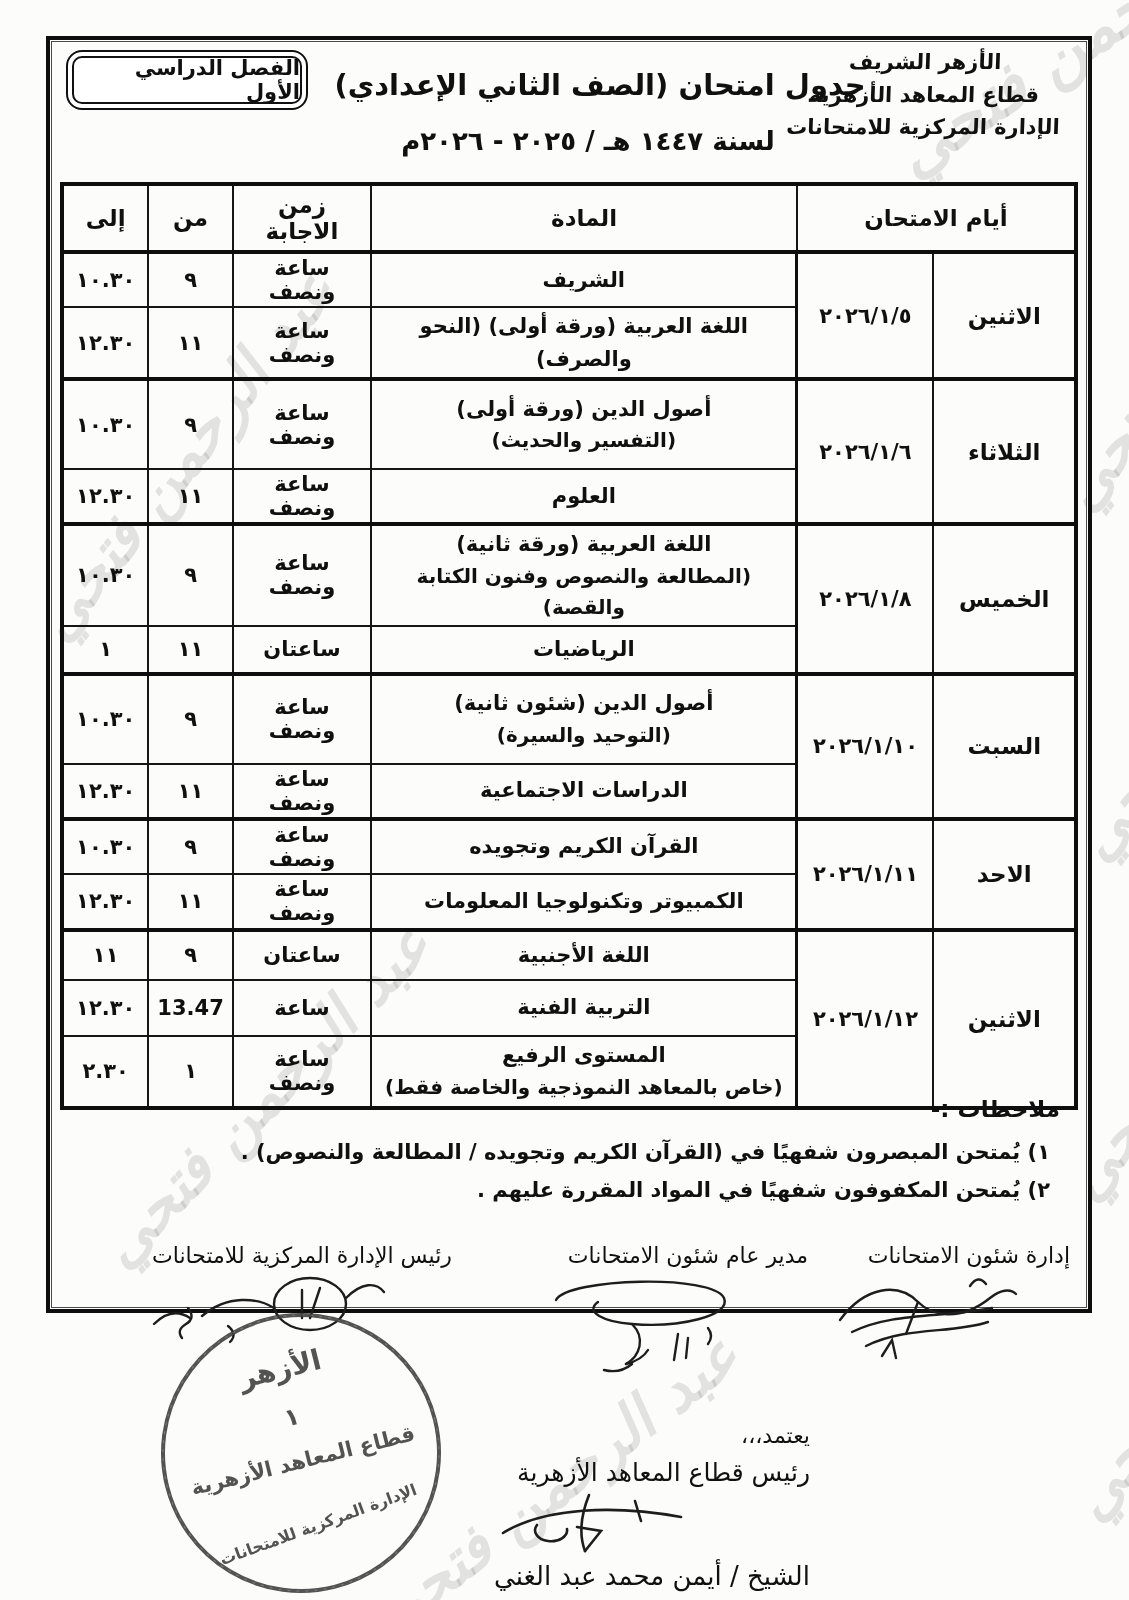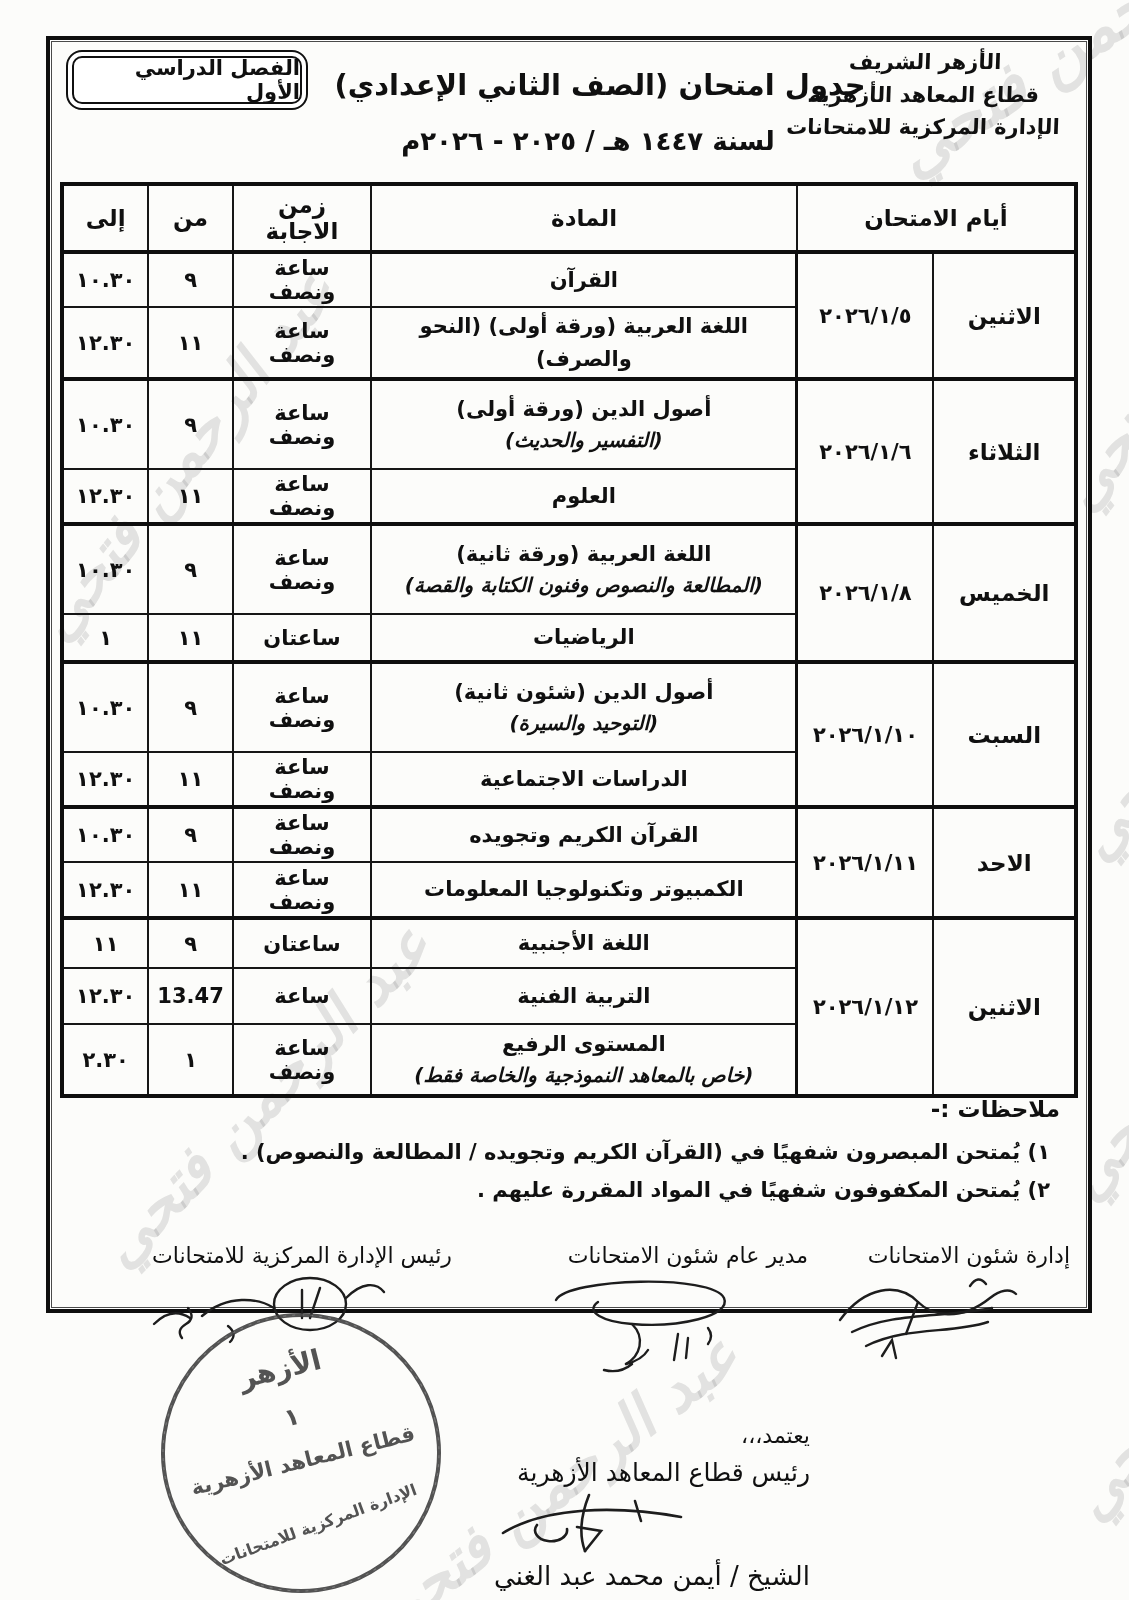--- a/index.html
+++ b/index.html
@@ -49,21 +49,21 @@
   }
   .sched th, .sched td {
     border:2px solid #161616; text-align:center; vertical-align:middle;
     font-weight:bold; padding:2px 4px; background:transparent;
   }
   .sched thead th { height:68px; font-size:23px; border-bottom:4px solid #0e0e0e; }
   .sched tr.bstart > td { border-top:4px solid #0e0e0e; }
   .sched td.day  { font-size:23px;text-align:center; }
   .sched td.date { font-size:21px; border-left:3px solid #0e0e0e; }
   .sched td.subject { font-size:21px; line-height:1.55; }
-  .sched td.subject .s2 { display:block; font-size:20px;font-style:italic; }
+  .sched td.subject .s2 { display:block; font-size:20px; }
   .sched td.dur { font-size:21px; }
   .sched td.num { font-size:21px; }
   tr.h46>td{height:46px} tr.h48>td{height:48px} tr.h50>td{height:50px}
   tr.h52>td{height:52px} tr.h54>td{height:54px} tr.h56>td{height:56px}
   tr.h72>td{height:72px} tr.h90>td{height:90px}
   
   .notes {
     position:absolute; top:1056px; right:28px; width:960px;
     text-align:right; font-weight:bold; direction:rtl;
   }
@@ -135,21 +135,21 @@
           <th>زمن الاجابة</th>
           <th>من</th>
           <th>إلى</th>
         </tr>
       </thead>
       <tbody>
 
         <tr class="bstart h54">
           <td class="day" rowspan="2">الاثنين</td>
           <td class="date" rowspan="2"><span dir="ltr">٢٠٢٦/١/٥</span></td>
-          <td class="subject"><span class="s1">القرآن</span><span class="s2"></span></td>
+          <td class="subject"><span class="s1">الشريف</span><span class="s2"></span></td>
           <td class="dur">ساعة ونصف</td>
           <td class="num">٩</td>
           <td class="num">١٠.٣٠</td>
         </tr>
         <tr class="h54">
           <td class="subject"><span class="s1">اللغة العربية (ورقة أولى) (النحو والصرف)</span><span class="s2"></span></td>
           <td class="dur">ساعة ونصف</td>
           <td class="num">١١</td>
           <td class="num">١٢.٣٠</td>
         </tr>

